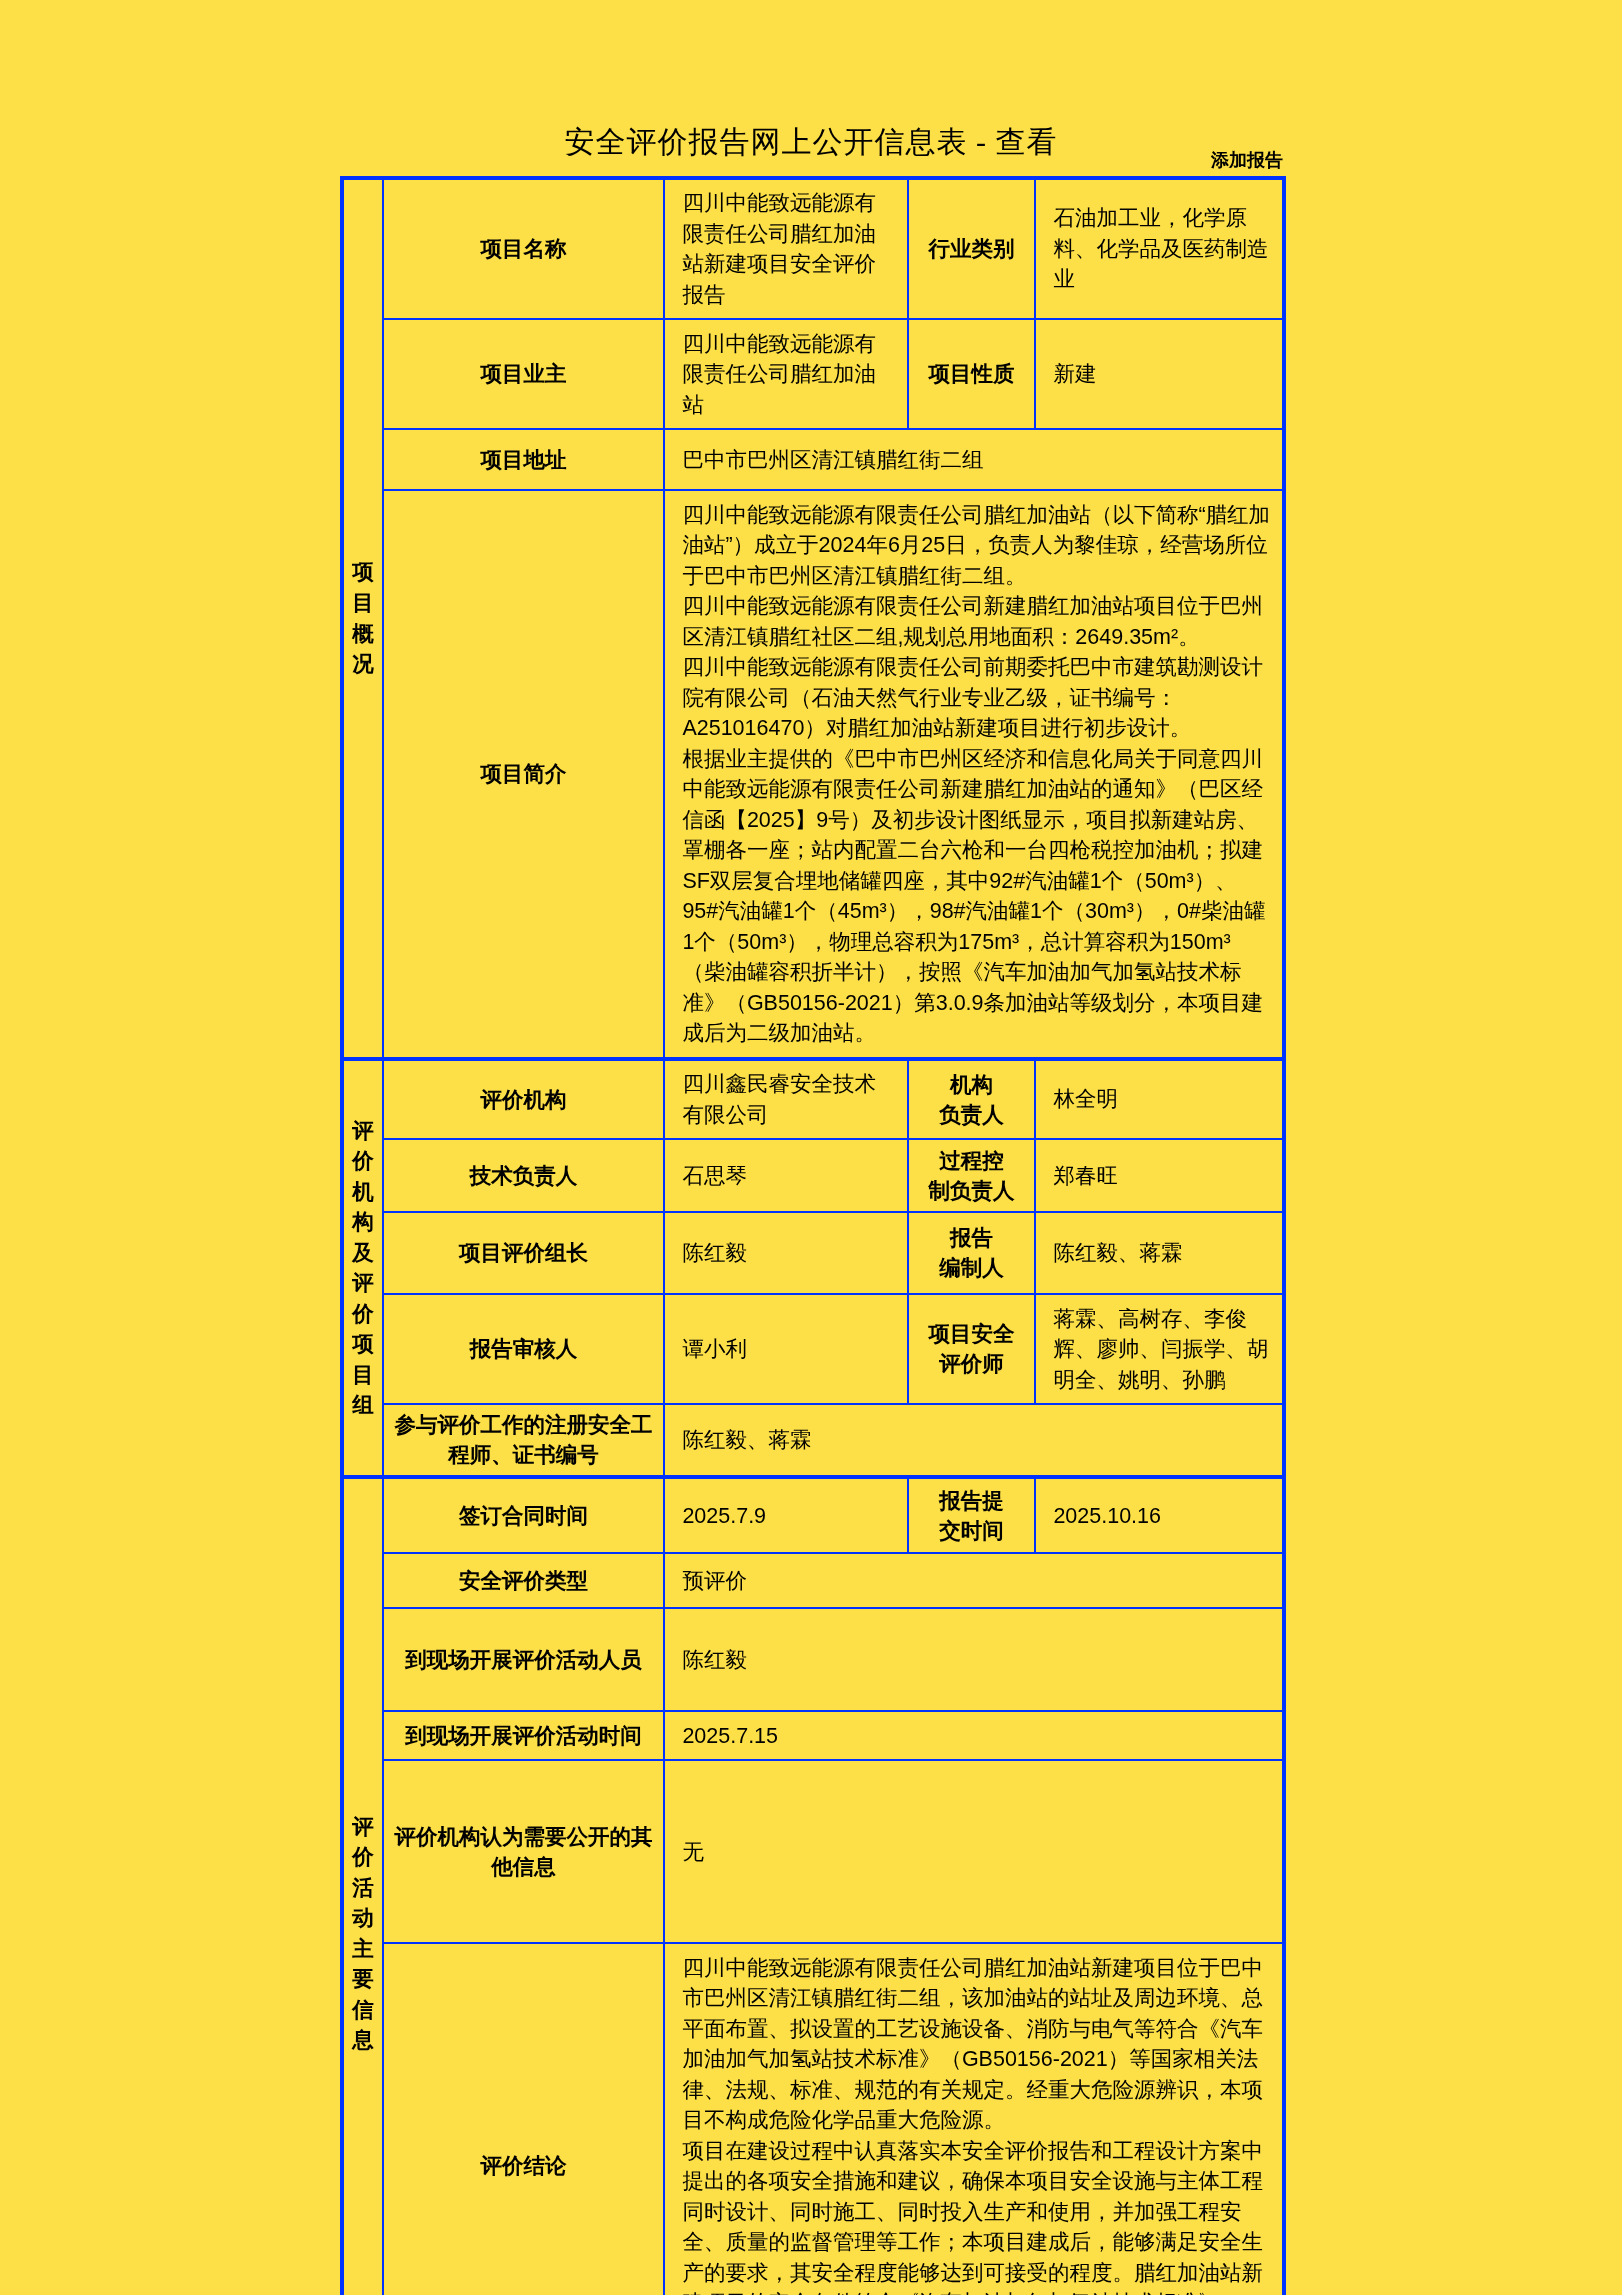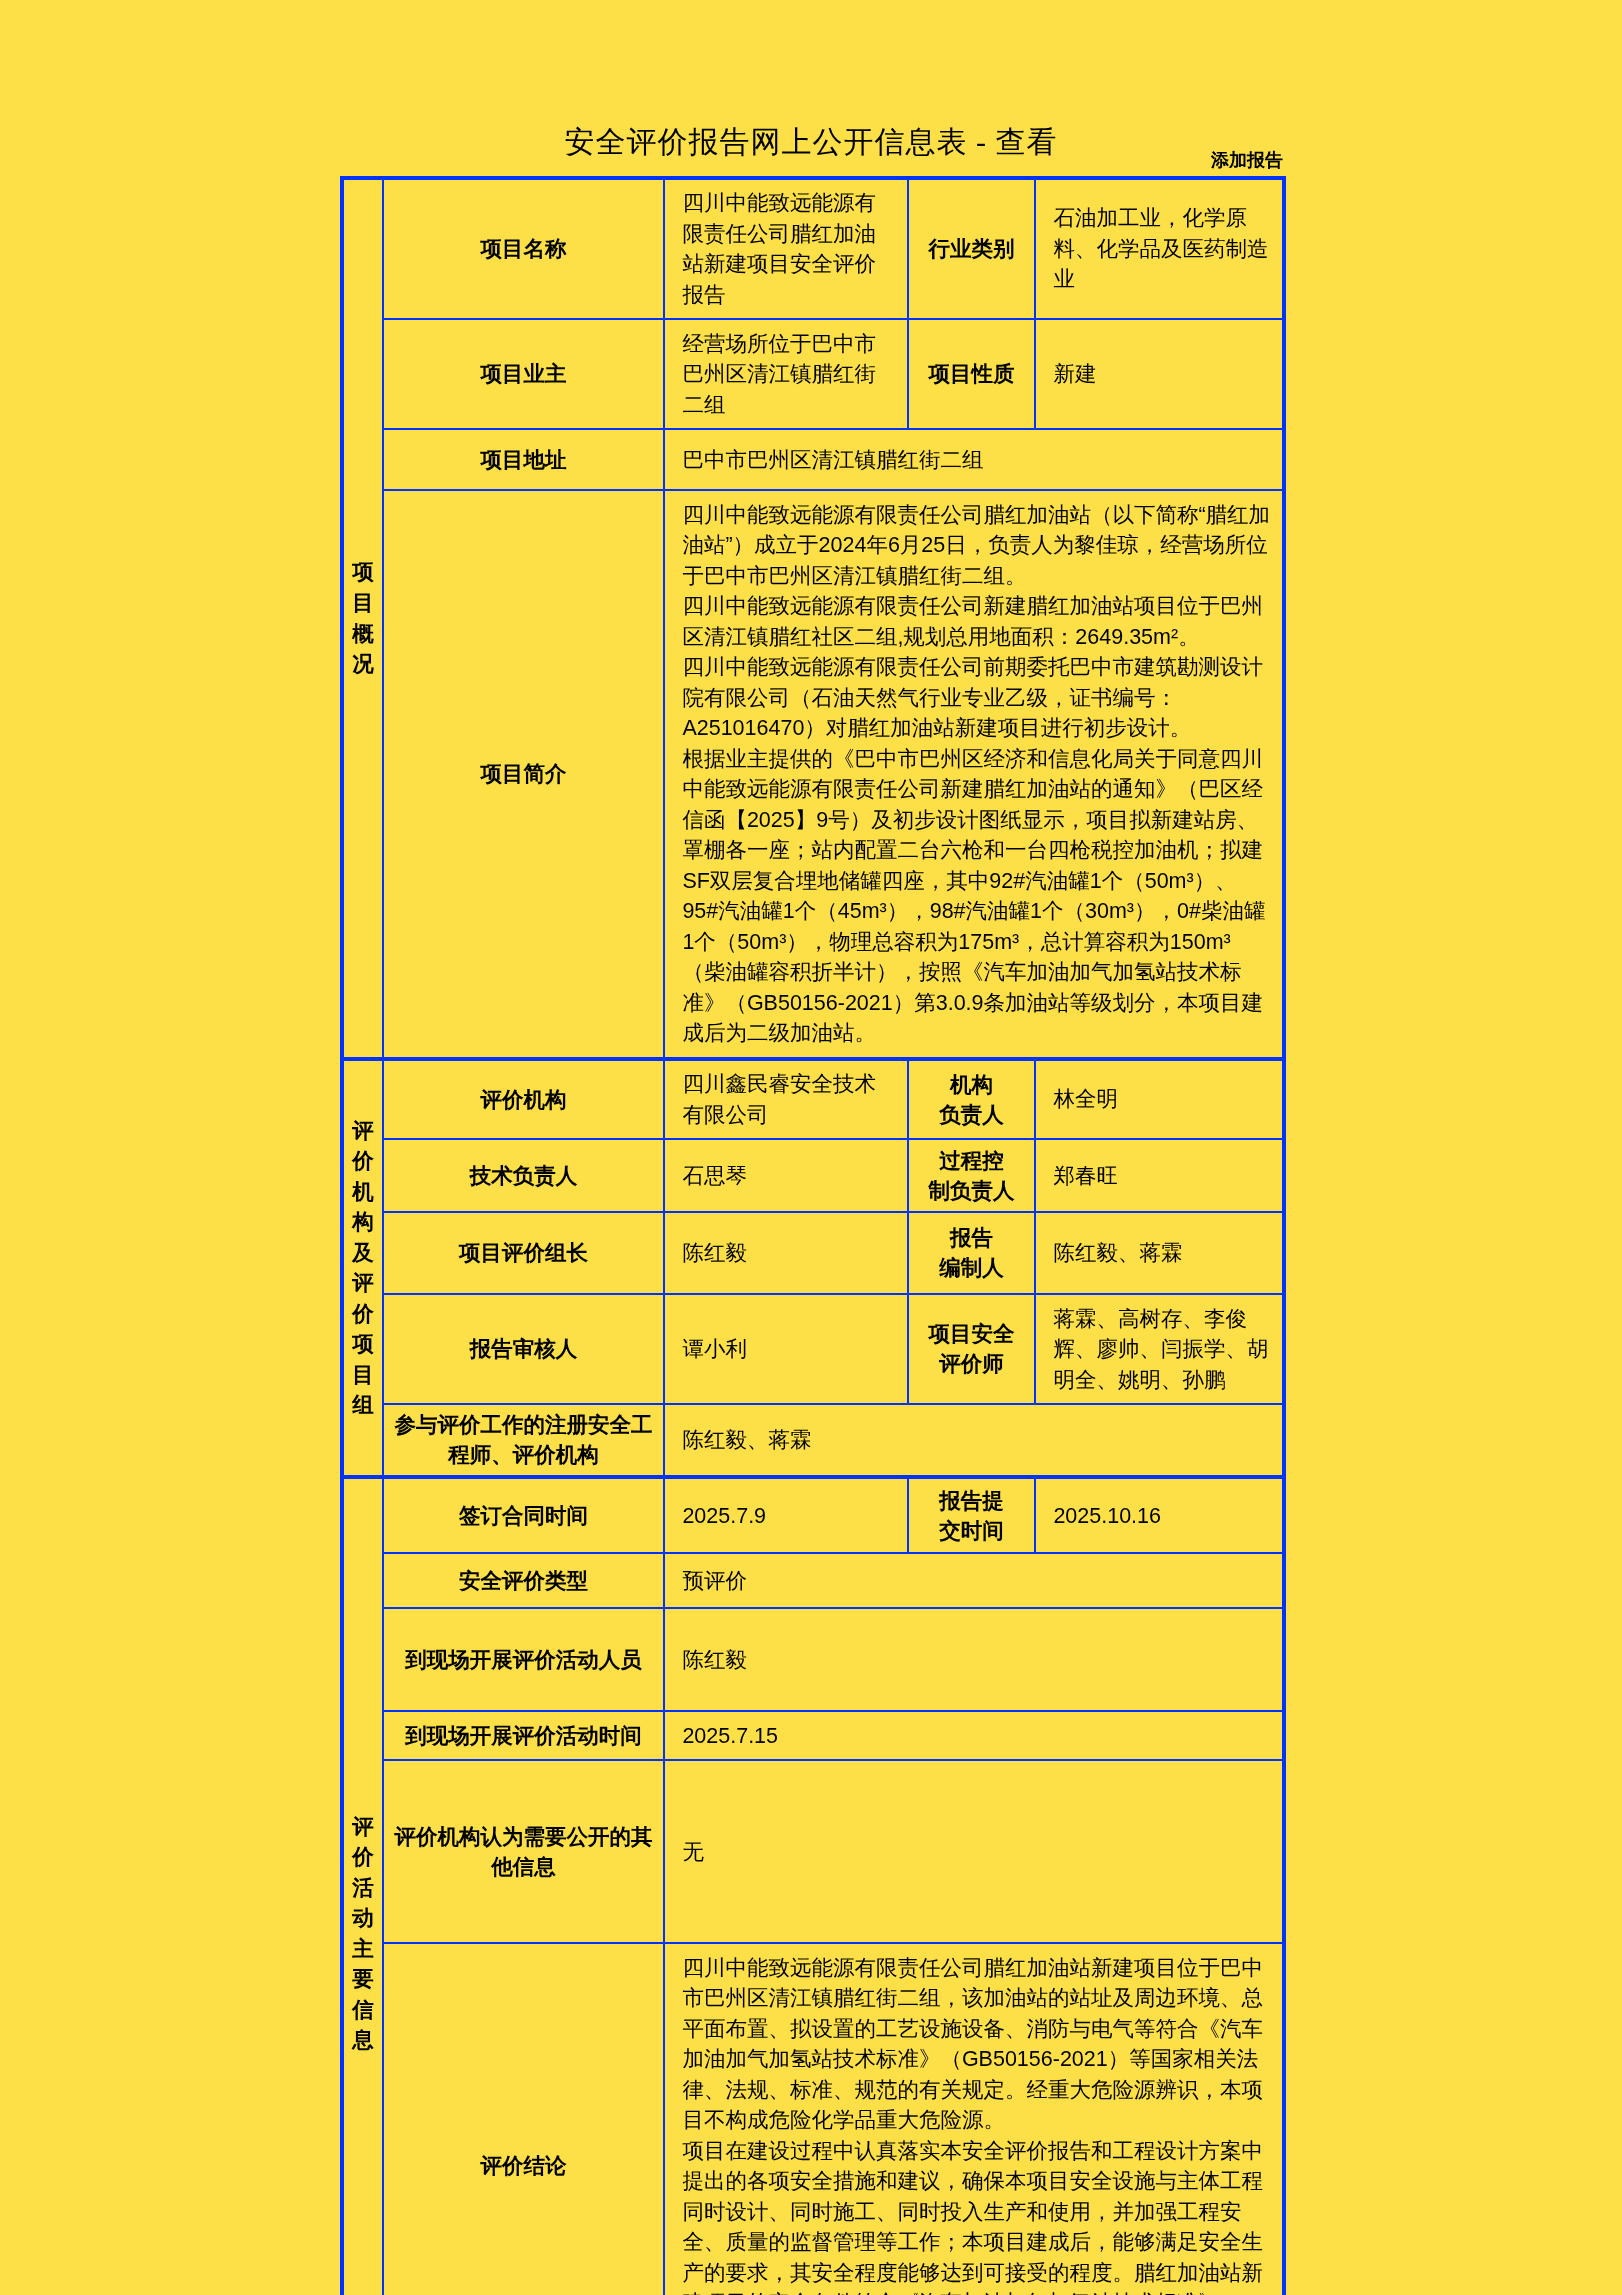--- a/index.html
+++ b/index.html
@@ -97,21 +97,21 @@
 目
 概
 况</td>
         <td class="lbl">项目名称</td>
         <td class="val">四川中能致远能源有限责任公司腊红加油站新建项目安全评价报告</td>
         <td class="lbl">行业类别</td>
         <td class="val">石油加工业，化学原料、化学品及医药制造业</td>
       </tr>
       <tr style="height:72px">
         <td class="lbl">项目业主</td>
-        <td class="val">经营场所位于巴中市巴州区清江镇腊红街二组</td>
+        <td class="val">四川中能致远能源有限责任公司腊红加油站</td>
         <td class="lbl">项目性质</td>
         <td class="val">新建</td>
       </tr>
       <tr style="height:61px">
         <td class="lbl">项目地址</td>
         <td class="val" colspan="3">巴中市巴州区清江镇腊红街二组</td>
       </tr>
       <tr style="height:511px">
         <td class="lbl">项目简介</td>
         <td class="val" colspan="3">四川中能致远能源有限责任公司腊红加油站（以下简称“腊红加油站”）成立于2024年6月25日，负责人为黎佳琼，经营场所位于巴中市巴州区清江镇腊红街二组。
@@ -152,21 +152,21 @@
         <td class="val">陈红毅、蒋霖</td>
       </tr>
       <tr style="height:102px">
         <td class="lbl">报告审核人</td>
         <td class="val">谭小利</td>
         <td class="lbl">项目安全
 评价师</td>
         <td class="val">蒋霖、高树存、李俊辉、廖帅、闫振学、胡明全、姚明、孙鹏</td>
       </tr>
       <tr style="height:73px">
-        <td class="lbl">参与评价工作的注册安全工程师、评价机构</td>
+        <td class="lbl">参与评价工作的注册安全工程师、证书编号</td>
         <td class="val" colspan="3">陈红毅、蒋霖</td>
       </tr>
 
       <tr class="sec-start" style="height:76px">
         <td class="side" rowspan="6">评
 价
 活
 动
 主
 要

